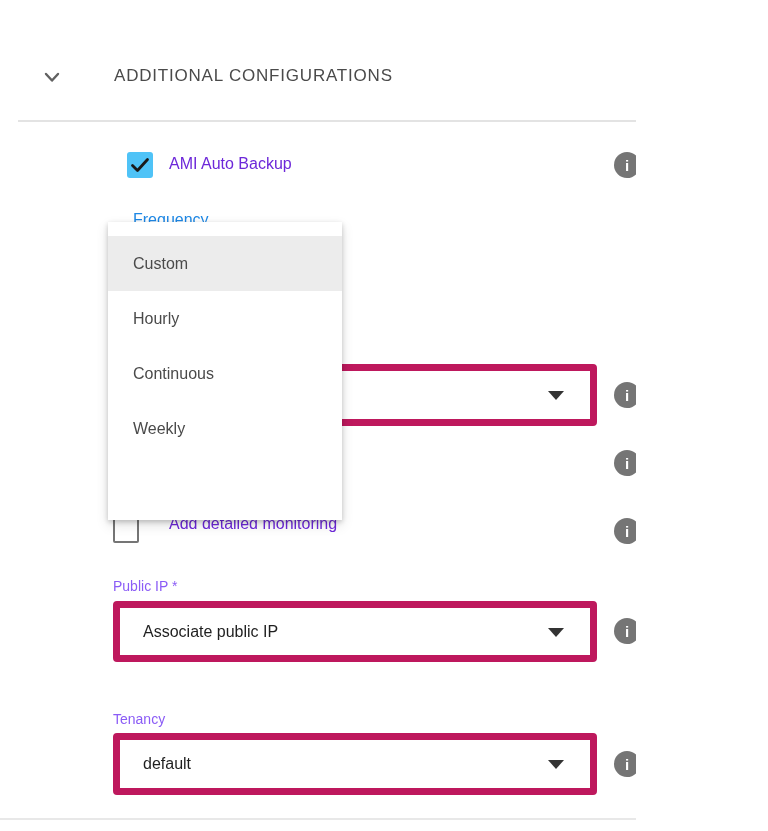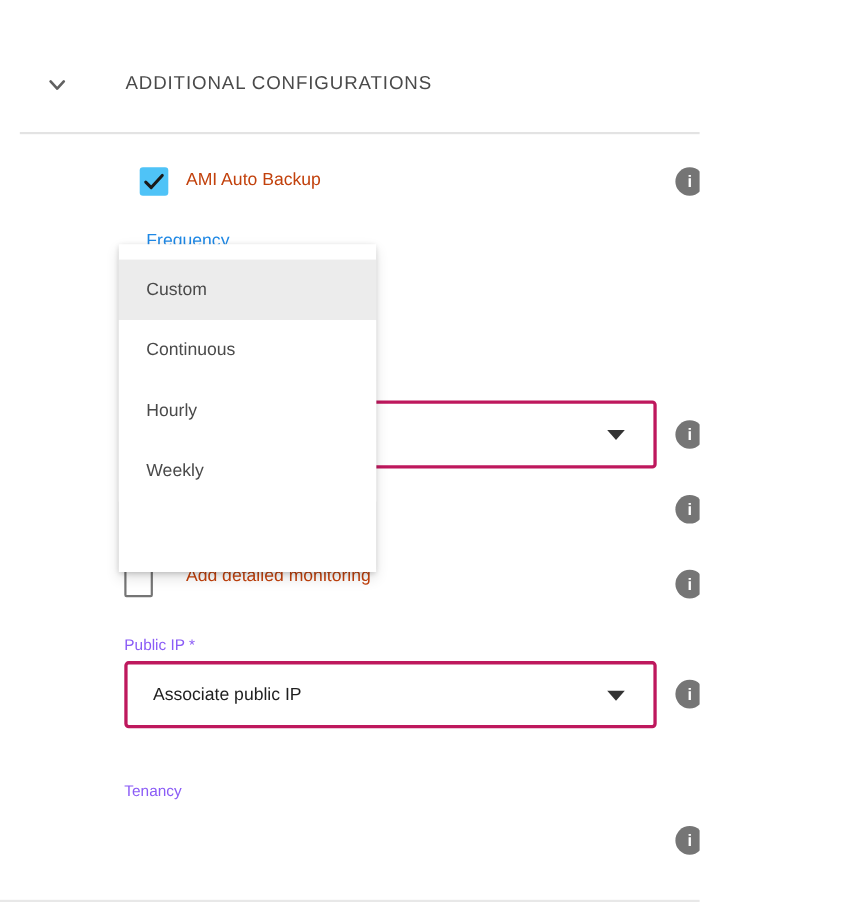--- a/index.html
+++ b/index.html
@@ -22,37 +22,37 @@
   }
   .divider-top {
     position: absolute; left: 18px; top: 120px; width: 750px; height: 2px;
     background: #e3e3e3;
   }
   .divider-bottom {
     position: absolute; left: 0; top: 818px; width: 768px; height: 2px;
     background: #e8e8e8;
   }
   
-  .row-label { font-size: 16px; color: #c2410c; }
+  .row-label { font-size: 16px; color: #6d28d9; }
   .field-label { font-size: 14px; color: #8b5cf6; text-align: right; }
   .info-icon {
     position: absolute; width: 26px; height: 26px; border-radius: 50%;
     background: #757575; color: #ffffff;
     display: flex; align-items: center; justify-content: center;
     font-size: 15px; font-weight: 700; font-family: "Liberation Sans", sans-serif;
     cursor: pointer;
   }
   .checkbox {
     position: absolute; width: 26px; height: 26px; border-radius: 3px;
     cursor: pointer;
   }
   .checkbox.checked { background: #4fc3f7; }
   .checkbox.unchecked { background: #ffffff; border: 2px solid #757575; border-radius: 2px; }
   .select-box {
-    position: absolute; width: 484px; border: 3px solid #be185d; border-radius: 4px;
+    position: absolute; width: 484px; border: 7px solid #be185d; border-radius: 4px;
     background: #ffffff; cursor: pointer;
   }
   .select-value {
     position: absolute; left: 23px; top: 50%; transform: translateY(-50%);
     font-size: 16px; color: #1f1f1f; white-space: nowrap;
   }
   .select-arrow {
     position: absolute; right: 26px; top: 50%; margin-top: -4px;
     width: 0; height: 0;
     border-left: 8px solid transparent; border-right: 8px solid transparent;
@@ -133,24 +133,28 @@
   <span class="info-icon info-monitoring">i</span>
 
   <span class="field-label publicip-label">Public IP *</span>
   <div class="select-box publicip-select">
     <span class="select-value">Associate public IP</span>
     <span class="select-arrow"></span>
   </div>
   <span class="info-icon info-publicip">i</span>
 
   <span class="field-label tenancy-label">Tenancy</span>
+  <div class="select-box tenancy-select">
+    <span class="select-value">default</span>
+    <span class="select-arrow"></span>
+  </div>
   <span class="info-icon info-tenancy">i</span>
 
   <div class="divider-bottom"></div>
 
   <div class="menu-panel">
     <div class="menu-item highlighted">Custom</div>
+    <div class="menu-item">Hourly</div>
     <div class="menu-item">Continuous</div>
-    <div class="menu-item">Hourly</div>
     <div class="menu-item">Weekly</div>
   </div>
 
 </div>
 
 </body></html>

